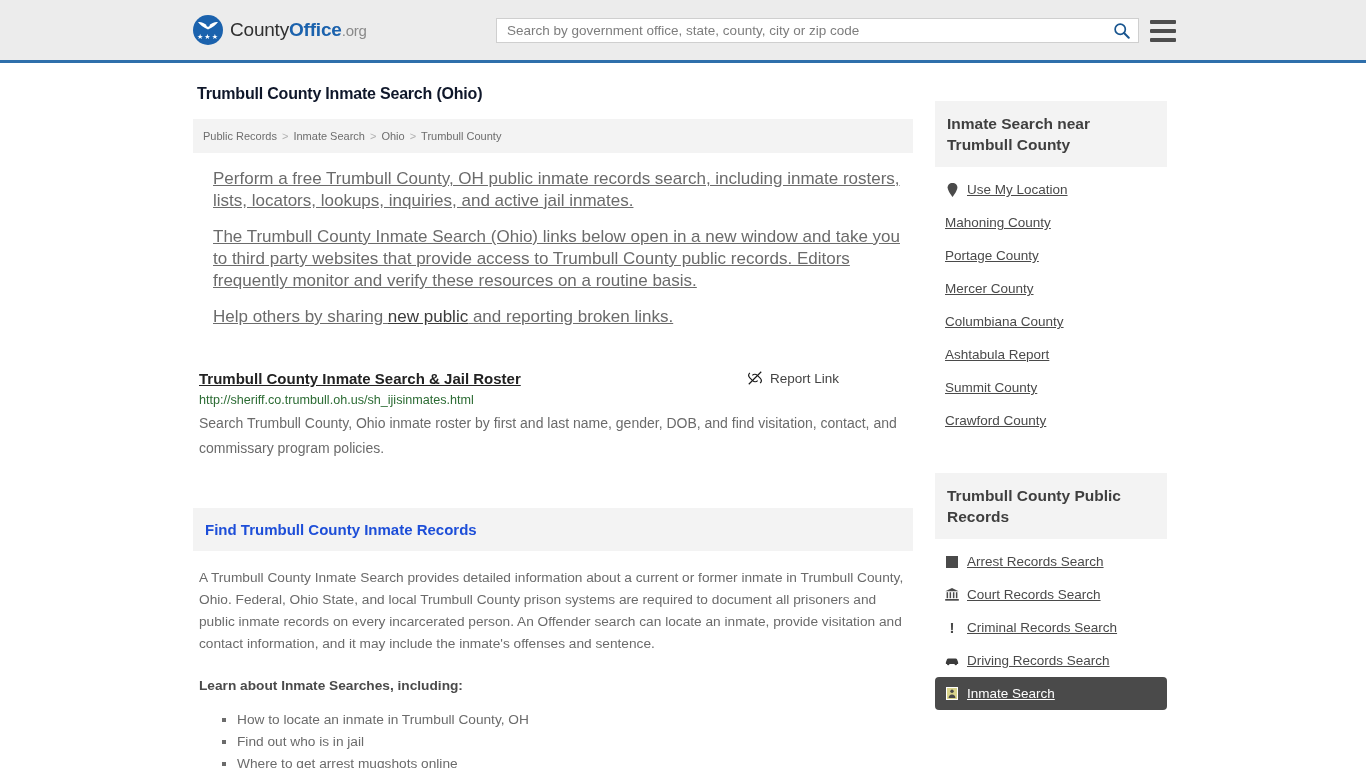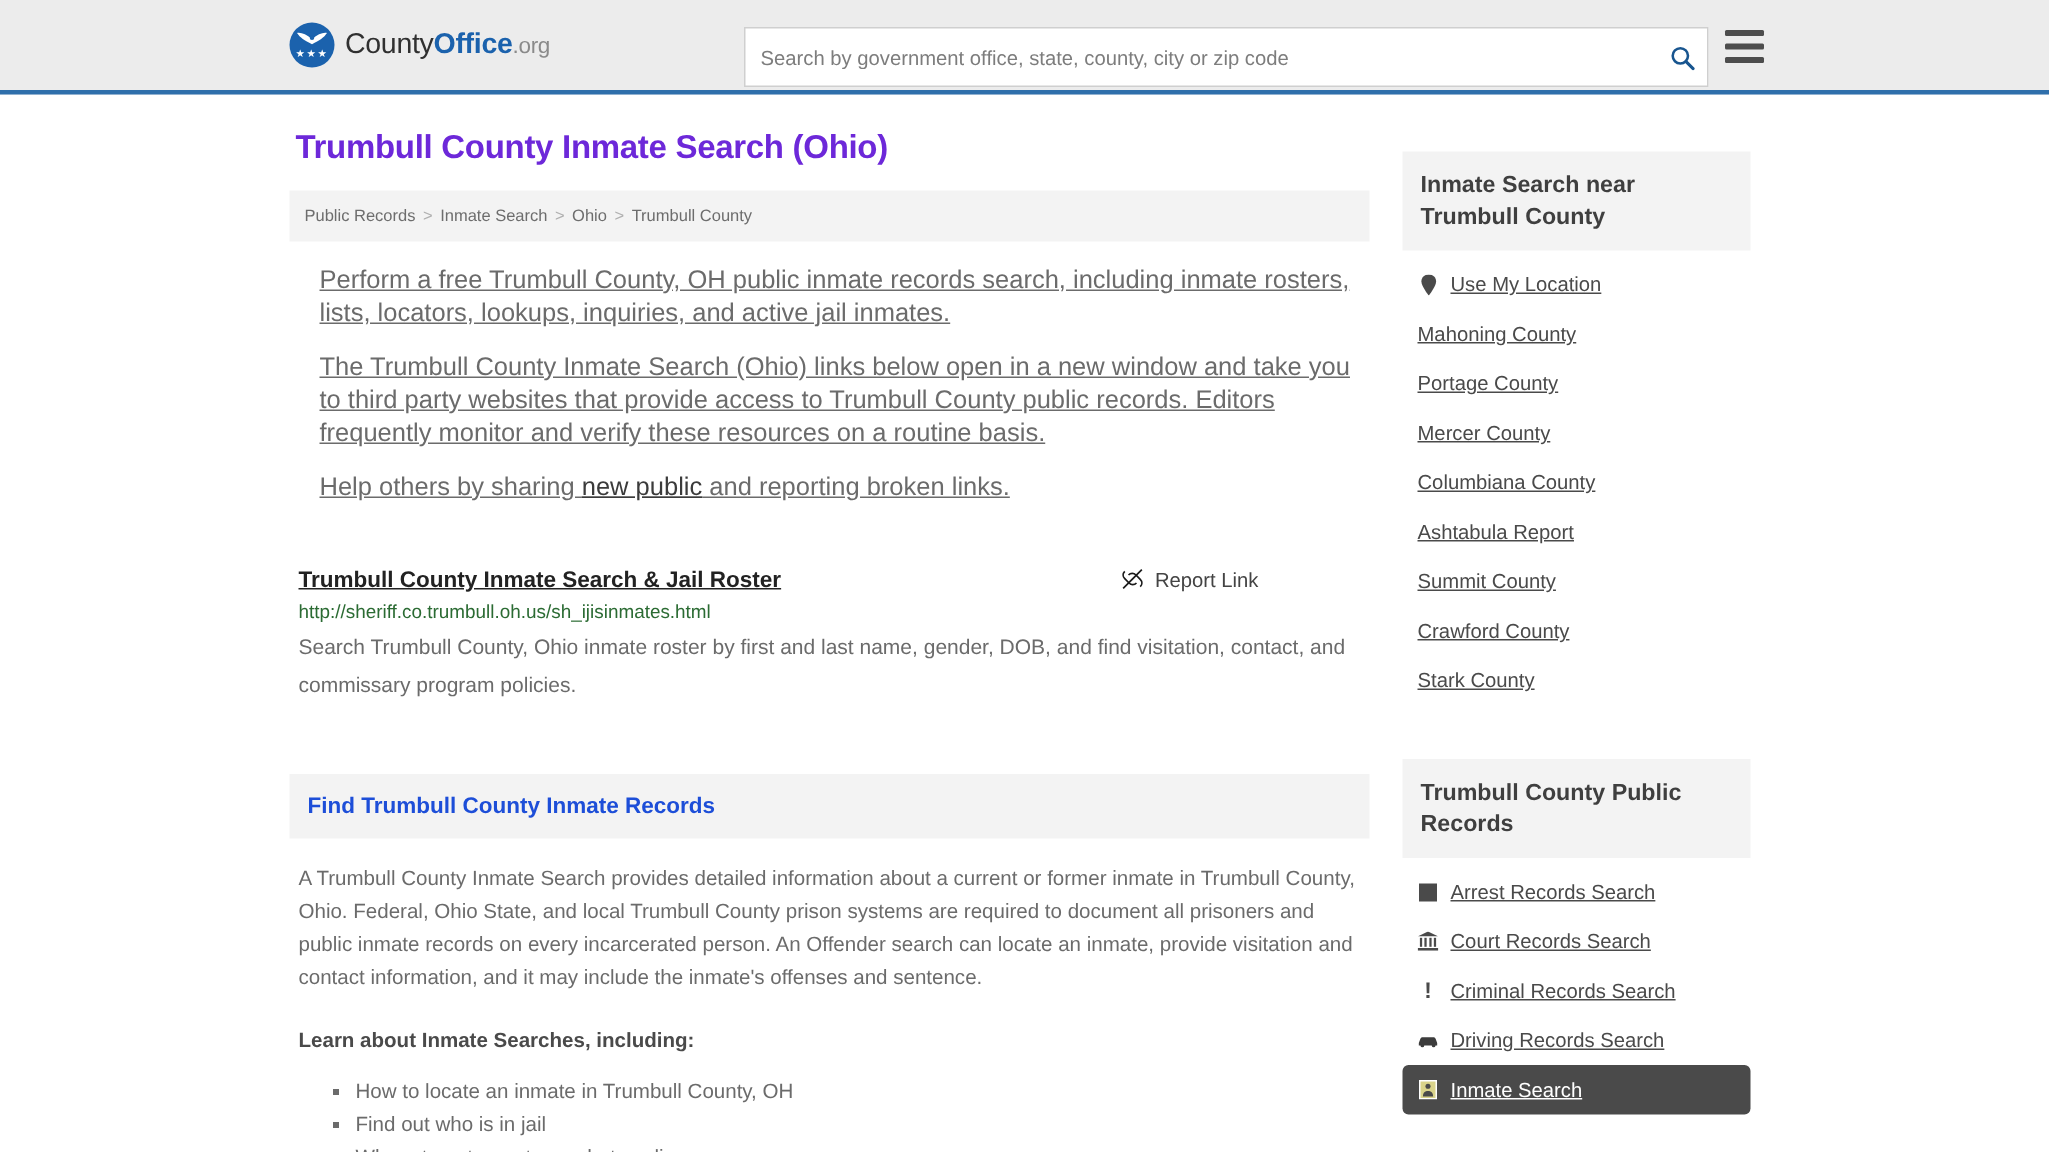--- a/index.html
+++ b/index.html
@@ -55,21 +55,21 @@
     white-space: nowrap;
   }
   .logo-text .b { color: #1b62ad; font-weight: bold; }
   .logo-text .org { color: #8a8a8a; font-size: 15px; }
 
   .search-wrap {
     position: absolute;
     left: 496px;
     top: 18px;
     width: 643px;
-    height: 40px;
+    height: 25px;
     display: flex;
     align-items: center;
     background: #ffffff;
     border: 1px solid #cfcfcf;
   }
   .search-input {
     flex: 1;
     border: none;
     outline: none;
     height: 26px;
@@ -107,22 +107,22 @@
     width: 980px;
     margin: 0 auto;
     padding-top: 22px;
     display: flex;
     gap: 22px;
   }
   .main-col { width: 720px; flex: 0 0 720px; }
   .side-col { width: 232px; flex: 0 0 232px; padding-top: 16px; }
 
   h1.page-title {
-    font-size: 22px;
-    color: #6d28d9;
+    font-size: 16px;
+    color: #0f172a;
     font-weight: bold;
     margin: 0 0 16px 4px;
     letter-spacing: -0.2px;
   }
 
   .breadcrumb {
     background: #f3f3f3;
     padding: 11px 10px;
     font-size: 11px;
     color: #6d6d6d;
@@ -374,23 +374,20 @@
             <span class="lbl">Columbiana County</span>
           </div>
           <div class="side-item">
             <span class="lbl">Ashtabula Report</span>
           </div>
           <div class="side-item">
             <span class="lbl">Summit County</span>
           </div>
           <div class="side-item">
             <span class="lbl">Crawford County</span>
-          </div>
-          <div class="side-item">
-            <span class="lbl">Stark County</span>
           </div>
         </div>
       </div>
 
       <div class="side-box side-box-2">
         <div class="side-box-head">Trumbull County Public Records</div>
         <div class="side-list">
 
           <div class="side-item">
             <span class="side-icon">

